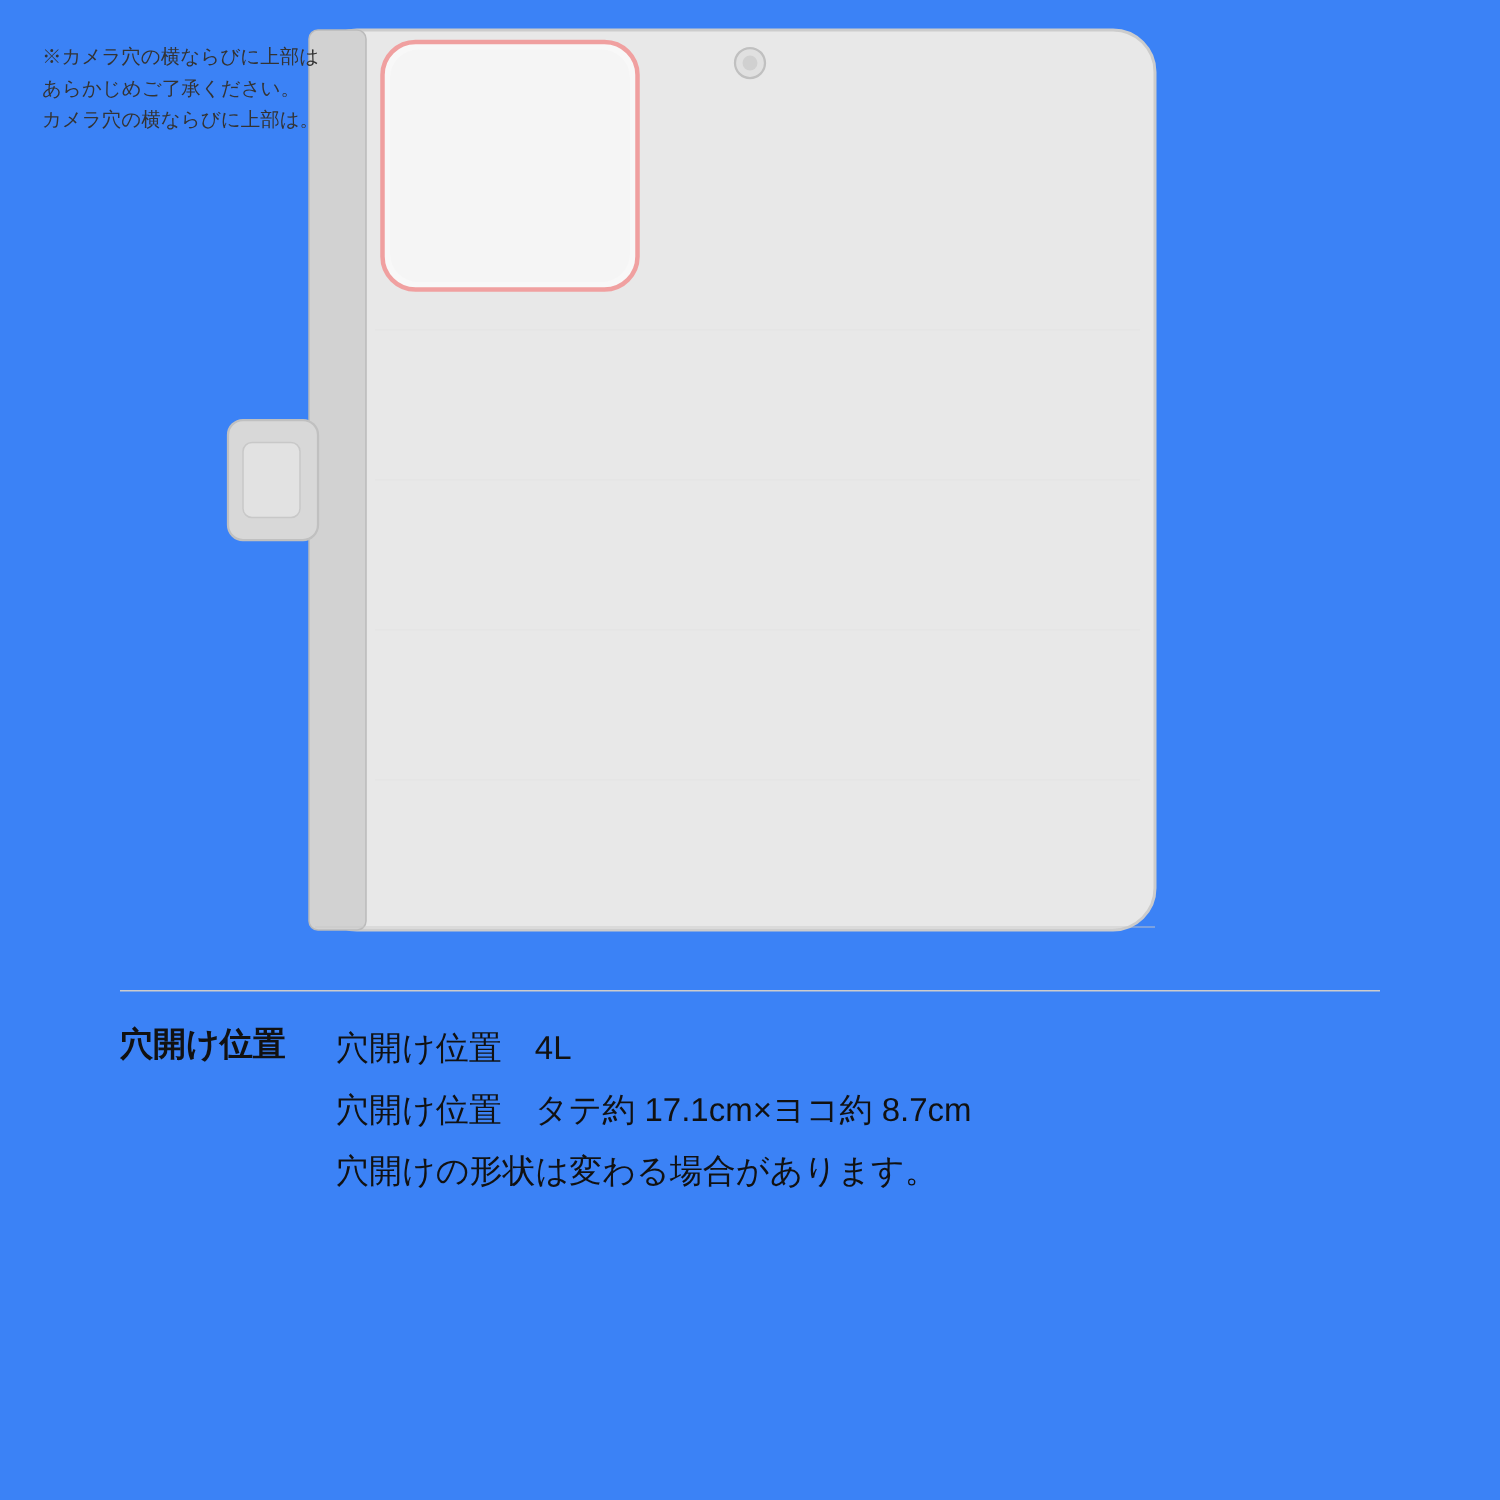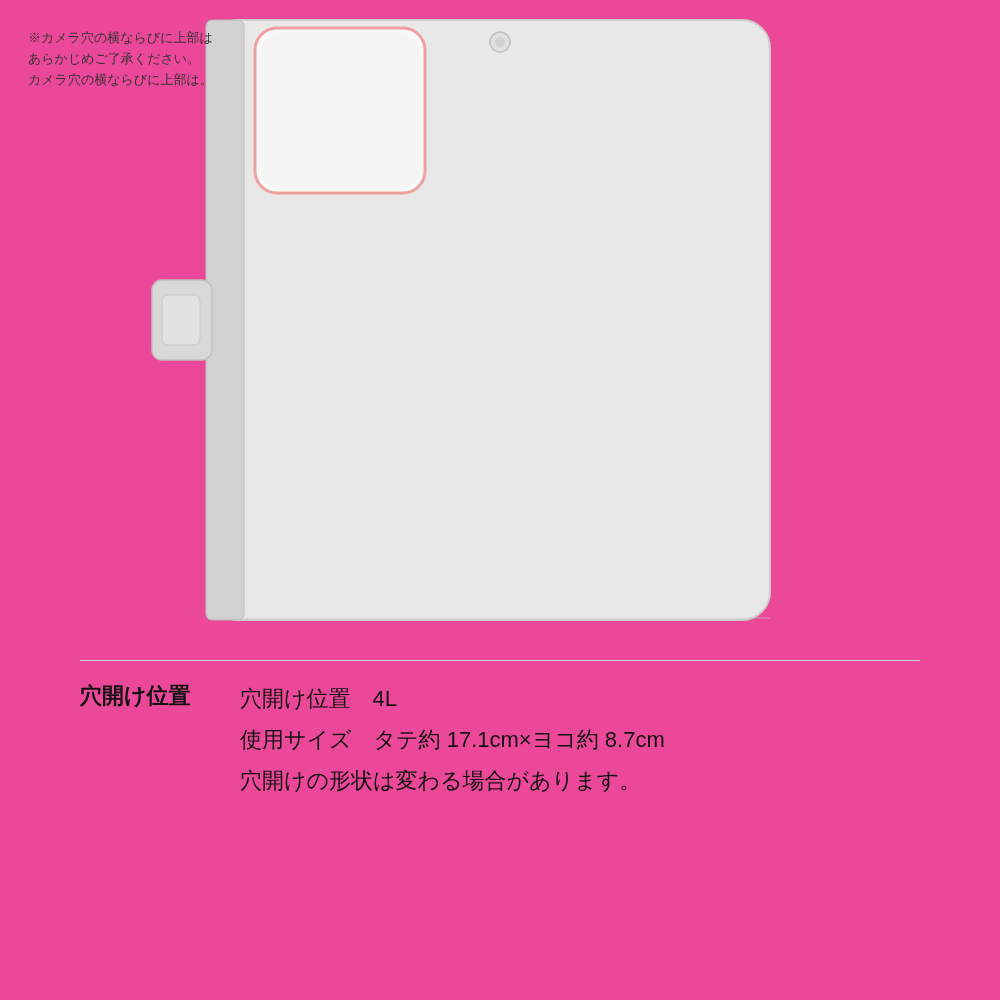--- a/index.html
+++ b/index.html
@@ -12,21 +12,21 @@
       width: 1000px;
       height: 1000px;
       background-color: #ffffff;
       font-family: 'Hiragino Sans', 'Hiragino Kaku Gothic ProN', 'Yu Gothic', 'Meiryo', sans-serif;
       overflow: hidden;
     }
 
     .page-container {
       width: 1000px;
       height: 1000px;
-      background-color: #ec4899;
+      background-color: #3b82f6;
       position: relative;
       display: flex;
       flex-direction: column;
       align-items: center;
     }
 
     
     .case-illustration {
       width: 100%;
       flex: 0 0 660px;
@@ -37,21 +37,21 @@
     }
 
     
     .info-section {
       width: 100%;
       flex: 1;
       padding: 20px 80px 20px 80px;
       display: flex;
       flex-direction: row;
       align-items: flex-start;
-      gap: 40px;
+      gap: 24px;
     }
 
     .label-column {
       flex: 0 0 auto;
       min-width: 120px;
     }
 
     .label-text {
       font-size: 22px;
       font-weight: bold;
@@ -139,18 +139,18 @@
 
   <div class="divider-line"></div>
 
   <div class="info-section">
     <div class="label-column">
       <span class="label-text">穴開け位置</span>
     </div>
 
     <div class="details-column">
       <div class="detail-line">穴開け位置　4L</div>
-      <div class="detail-line">使用サイズ　タテ約 17.1cm×ヨコ約 8.7cm</div>
+      <div class="detail-line">穴開け位置　タテ約 17.1cm×ヨコ約 8.7cm</div>
       <div class="detail-line">穴開けの形状は変わる場合があります。</div>
     </div>
   </div>
 
 </div>
 
 </body></html>

